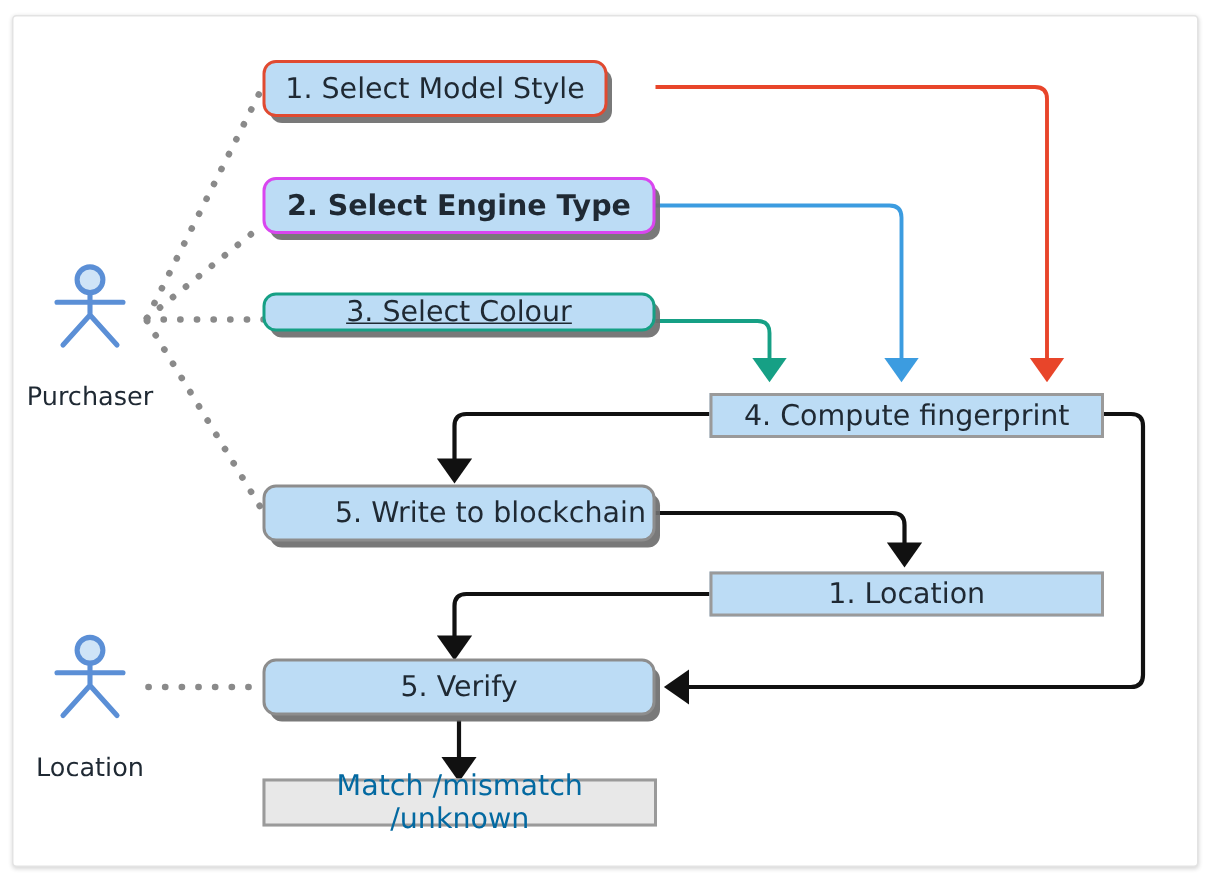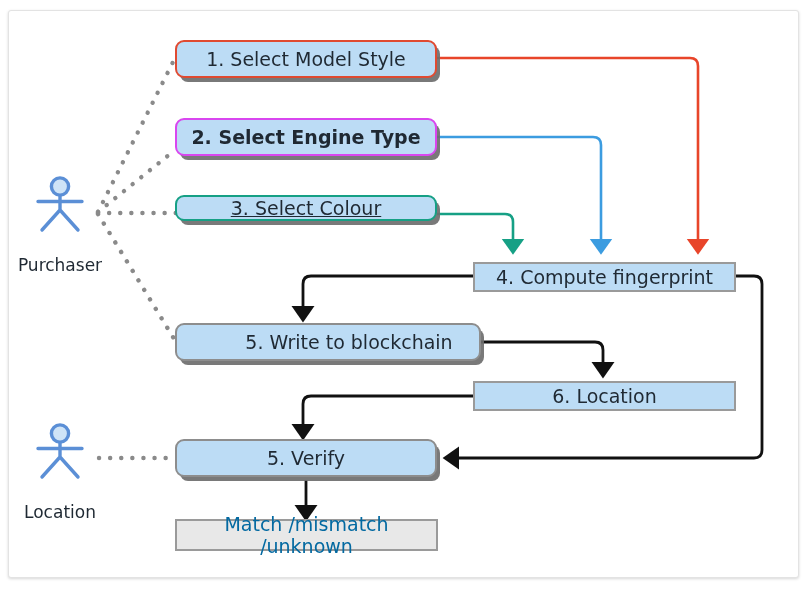--- a/index.html
+++ b/index.html
@@ -105,28 +105,28 @@
       <svg width="70" height="62" viewBox="0 0 70 62" xmlns="http://www.w3.org/2000/svg">
         <g fill="#cfe4f7" stroke="#5b8fd6" stroke-width="3.4" stroke-linejoin="round" stroke-linecap="round">
           <circle cx="35" cy="11.5" r="8.6"></circle>
           <path d="M35,21 L35,36 M13,26.5 L57,26.5 M35,35 L17,55 M35,35 L53,55" fill="none"></path>
         </g>
       </svg>
     </span>
     <span class="cap">Location</span>
   </div>
 
-  <div class="node round n1" style="left:175px;top:40px;width:262px;height:38px;font-size:19px;">1. Select Model Style</div>
+  <div class="node round n1" style="left:175px;top:40px;width:230px;height:38px;font-size:19px;">1. Select Model Style</div>
 
   <div class="node round n2" style="left:175px;top:118px;width:262px;height:38px;font-size:19px;">2. Select Engine Type</div>
 
   <div class="node round n3" style="left:175px;top:195px;width:262px;height:26px;font-size:19px;text-decoration:underline;">3. Select Colour</div>
 
   <div class="node rect" style="left:473px;top:262px;width:263px;height:30px;font-size:19px;">4. Compute fingerprint</div>
 
-  <div class="node round n5" style="left:175px;top:323px;width:306px;height:38px;font-size:19px;padding-left:42px;">5. Write to blockchain</div>
+  <div class="node round n5" style="left:175px;top:323px;width:262px;height:38px;font-size:19px;padding-left:42px;">5. Write to blockchain</div>
 
-  <div class="node rect" style="left:473px;top:381px;width:263px;height:30px;font-size:19px;">6. Location</div>
+  <div class="node rect" style="left:473px;top:381px;width:263px;height:30px;font-size:19px;">1. Location</div>
 
   <div class="node round n7" style="left:175px;top:439px;width:262px;height:38px;font-size:19px;">5. Verify</div>
 
   <div class="node rect grey" style="left:175px;top:519px;width:263px;height:32px;font-size:19px;">Match /mismatch /unknown</div>
 </div>
 
 </body></html>

